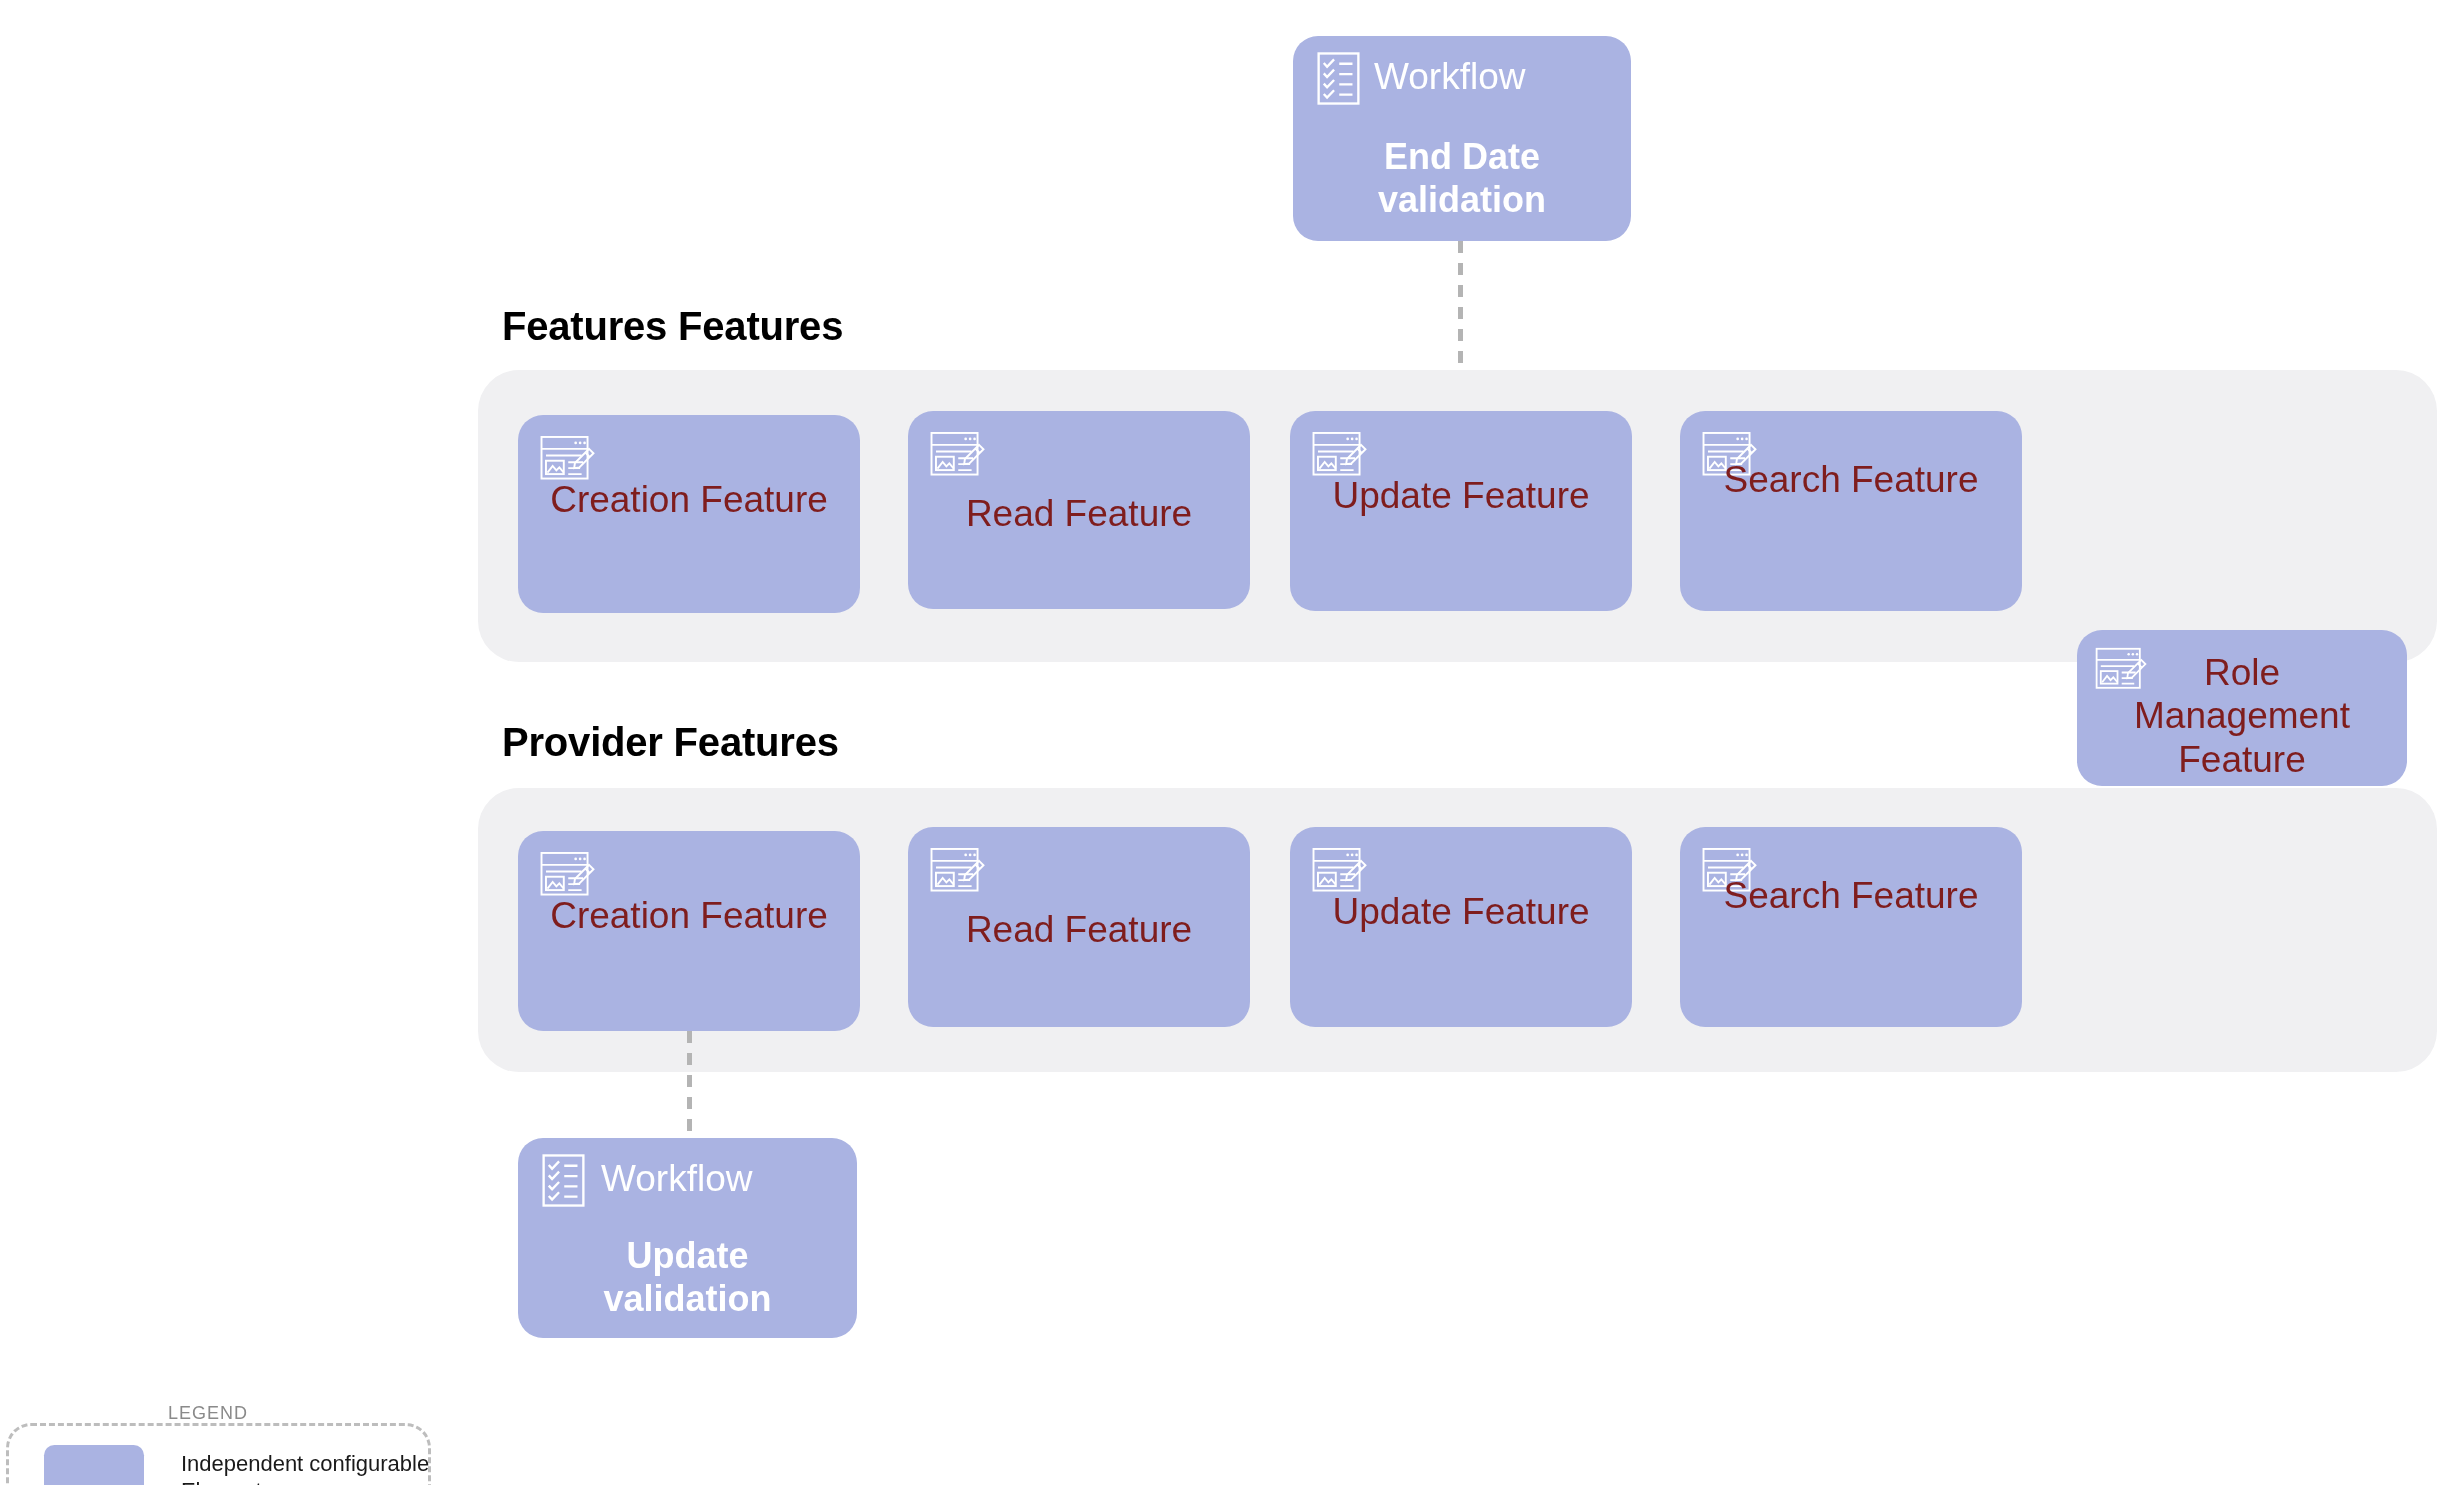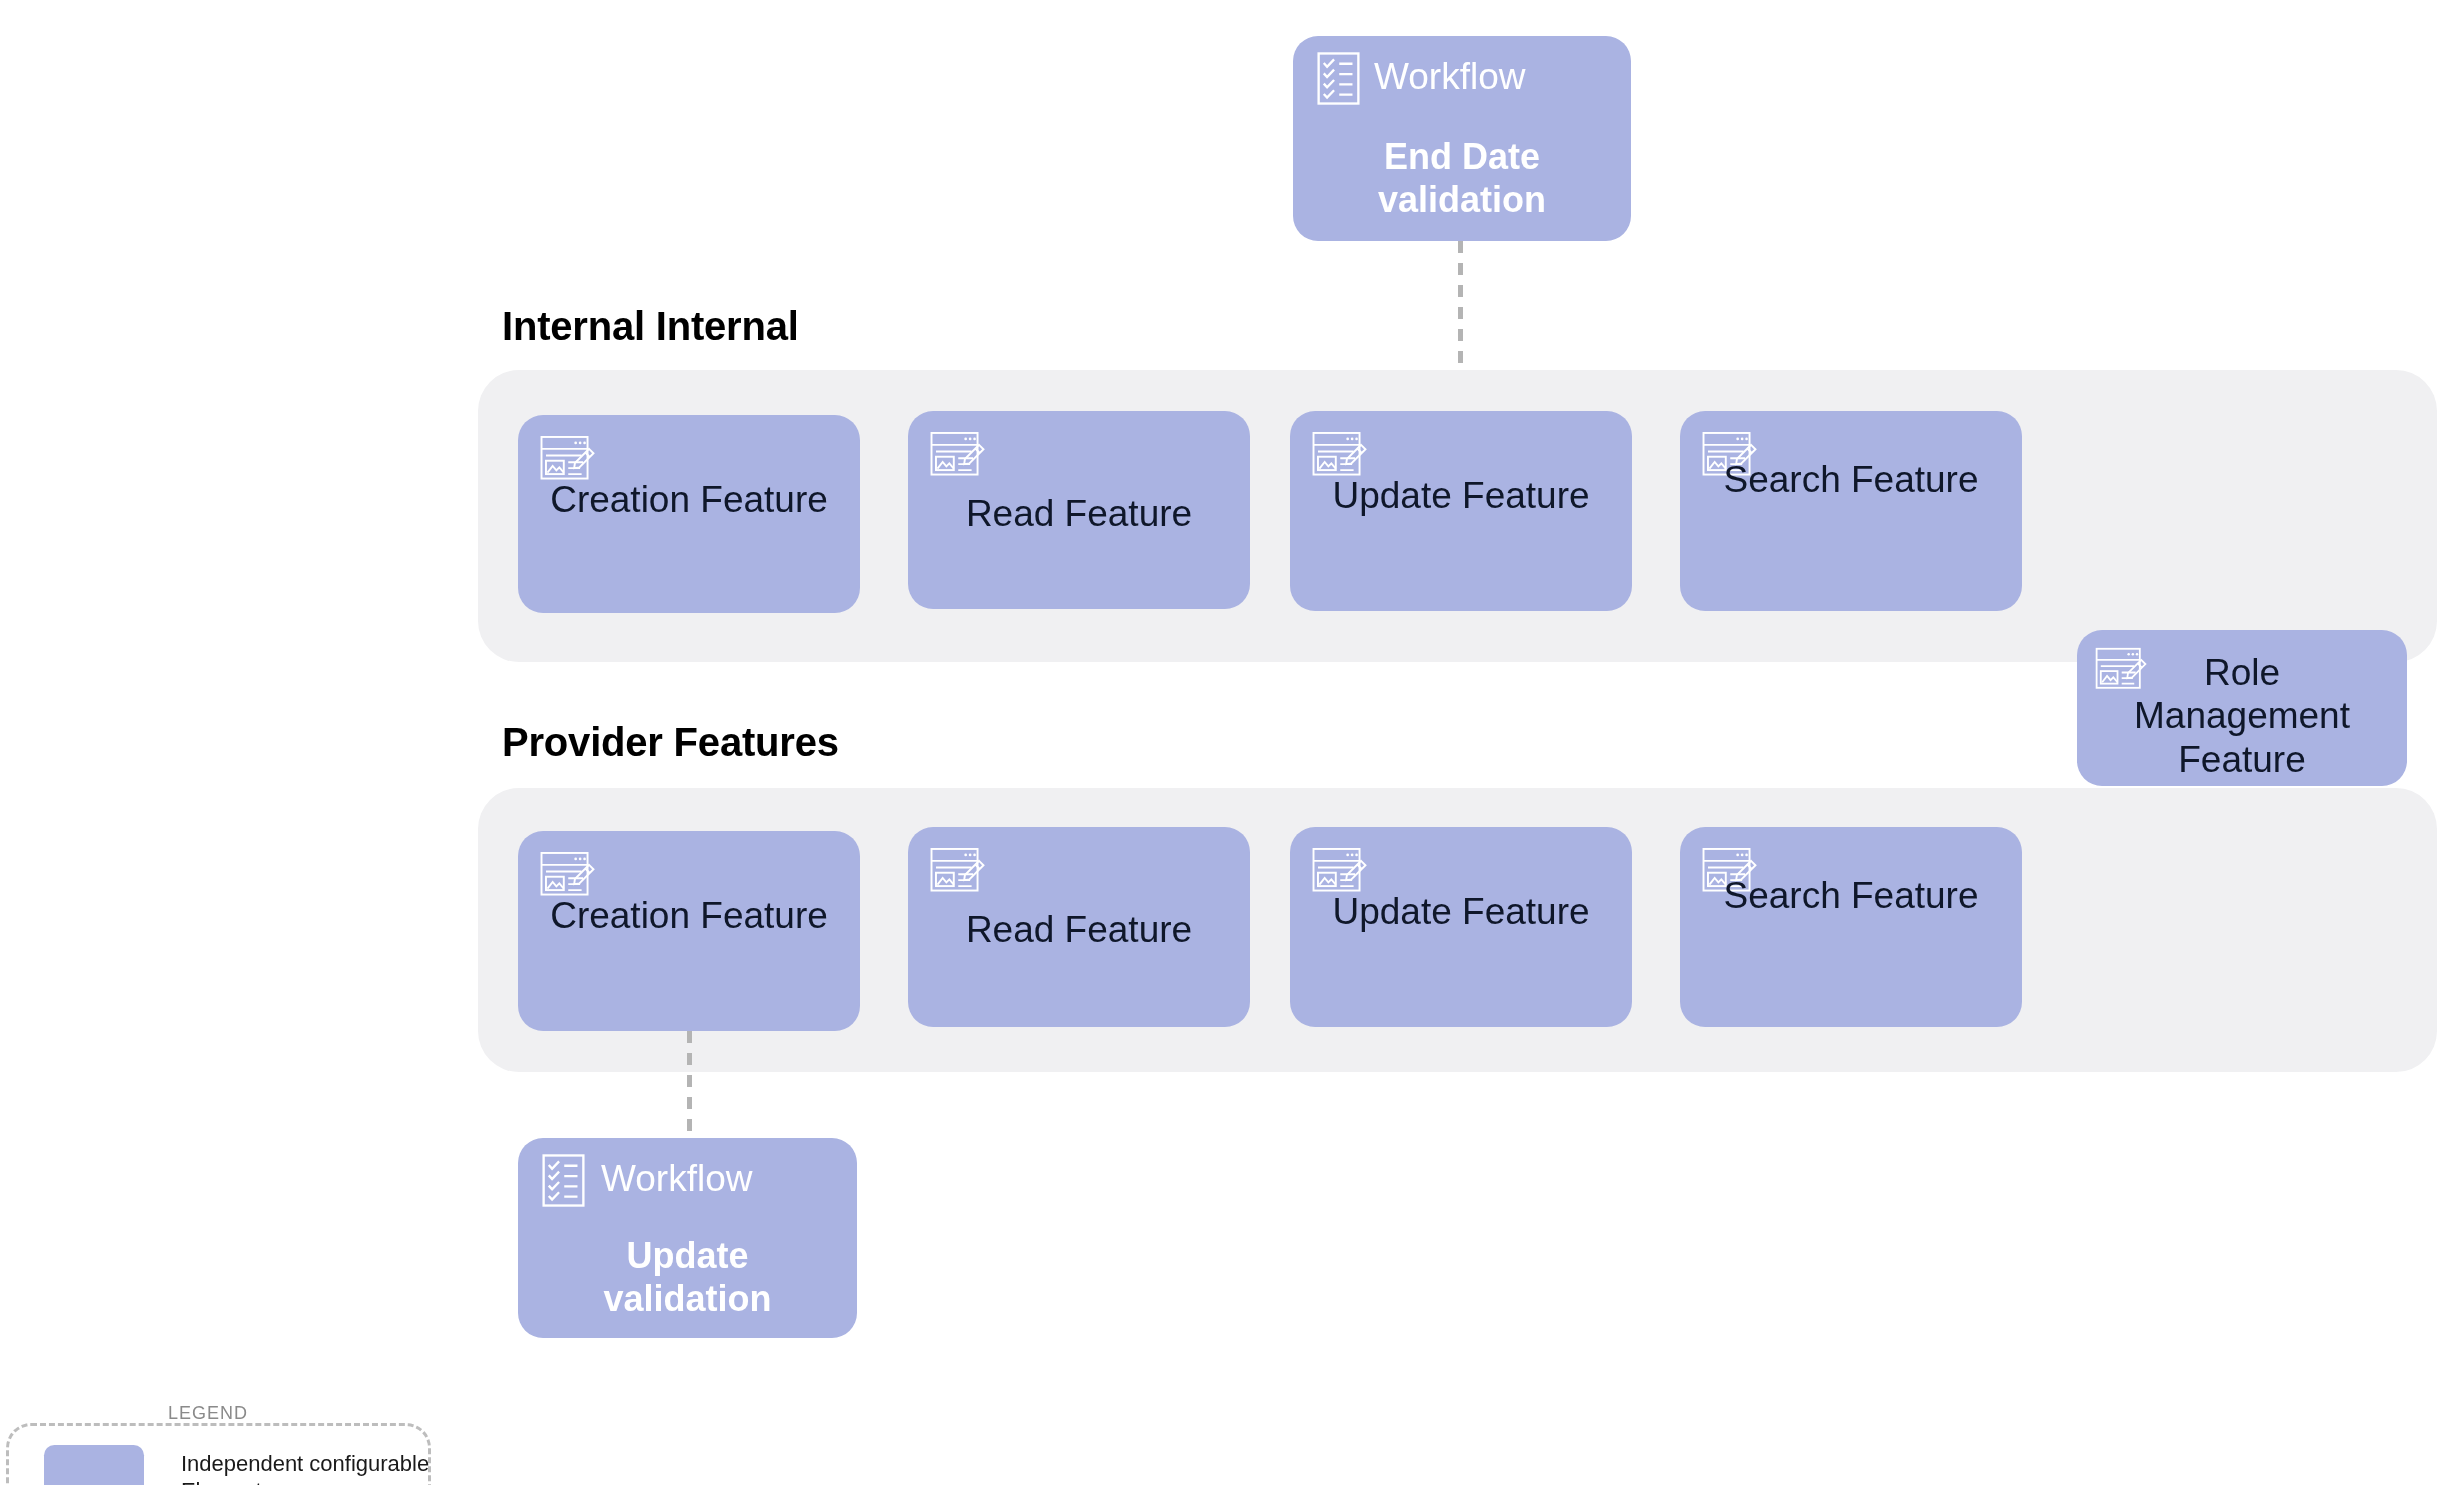--- a/index.html
+++ b/index.html
@@ -54,21 +54,21 @@
     width: 55px;
     height: 49px;
   }
   .card-icon svg { display: block; width: 100%; height: 100%; }
 
   .card-label {
     position: absolute;
     left: 0;
     right: 0;
     text-align: center;
-    color: #0f172a;
+    color: #7f1d1d;
     font-size: 37px;
     line-height: 1.18;
     font-weight: normal;
     padding: 0 7.4px;
     box-sizing: border-box;
   }
 
   
   .wf-title {
     position: absolute;
@@ -150,21 +150,21 @@
         <path d="M9 57 l4.5 5 L23 52"></path>
         <path d="M30 16 h18 M30 30 h18 M30 44 h18 M30 58 h18"></path>
       </svg>
     </span>
     <span class="wf-title" style="left:81px; top:22px;">Workflow</span>
     <span class="wf-sub" style="top:99px;">End Date validation</span>
   </div>
 
   <div class="connector" style="left:1458px; top:199px; height:177px;"></div>
 
-  <h2 class="section-heading" style="left:502px; top:262px; margin:0;">Internal Internal</h2>
+  <h2 class="section-heading" style="left:502px; top:262px; margin:0;">Features Features</h2>
 
   <div class="group-panel" style="left:478px; top:328px; width:1959px; height:292px;"></div>
 
   <div class="card" style="left:518px; top:373px; width:342px; height:198px;">
     <span class="card-icon">
       <svg viewBox="0 0 74 66" xmlns="http://www.w3.org/2000/svg" fill="none" stroke="#ffffff" stroke-width="2.6">
         <rect x="2" y="4" width="62" height="56"></rect>
         <path d="M2 20 h62"></path>
         <circle cx="48" cy="12" r="1.8" fill="#ffffff" stroke="none"></circle>
         <circle cx="54" cy="12" r="1.8" fill="#ffffff" stroke="none"></circle>

